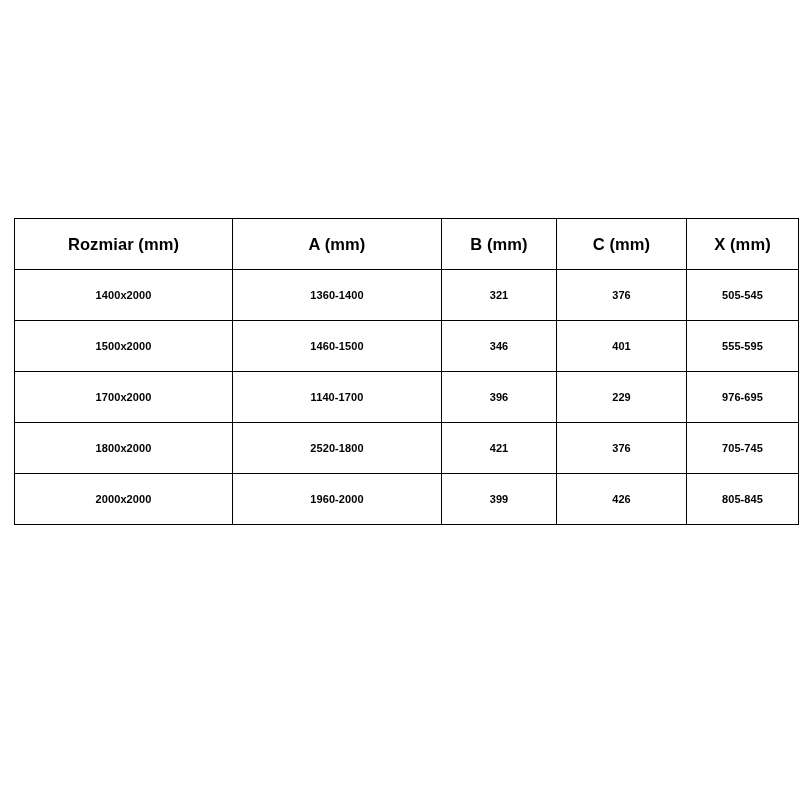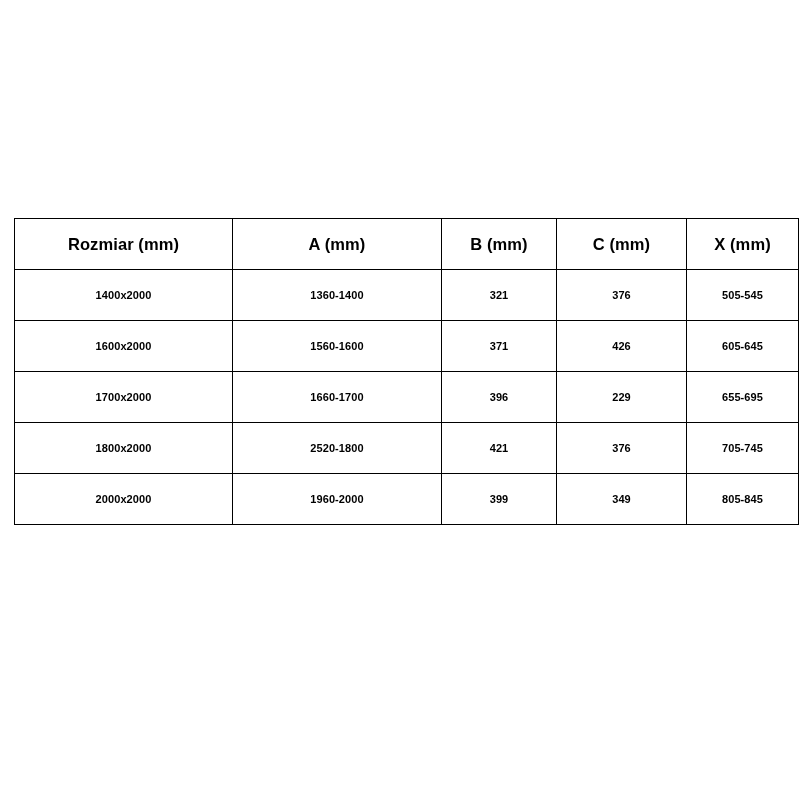--- a/index.html
+++ b/index.html
@@ -78,43 +78,43 @@
       </thead>
       <tbody>
         <tr>
           <td>1400x2000</td>
           <td>1360-1400</td>
           <td>321</td>
           <td>376</td>
           <td>505-545</td>
         </tr>
         <tr>
-          <td>1600x2000</td>
-          <td>1560-1600</td>
-          <td>371</td>
-          <td>426</td>
-          <td>605-645</td>
+          <td>1500x2000</td>
+          <td>1460-1500</td>
+          <td>346</td>
+          <td>401</td>
+          <td>555-595</td>
         </tr>
         <tr>
           <td>1700x2000</td>
-          <td>1660-1700</td>
+          <td>1140-1700</td>
           <td>396</td>
           <td>229</td>
-          <td>655-695</td>
+          <td>976-695</td>
         </tr>
         <tr>
           <td>1800x2000</td>
           <td>2520-1800</td>
           <td>421</td>
           <td>376</td>
           <td>705-745</td>
         </tr>
         <tr>
           <td>2000x2000</td>
           <td>1960-2000</td>
           <td>399</td>
-          <td>349</td>
+          <td>426</td>
           <td>805-845</td>
         </tr>
       </tbody>
     </table>
   </div>
 </div>
 
 </body></html>

